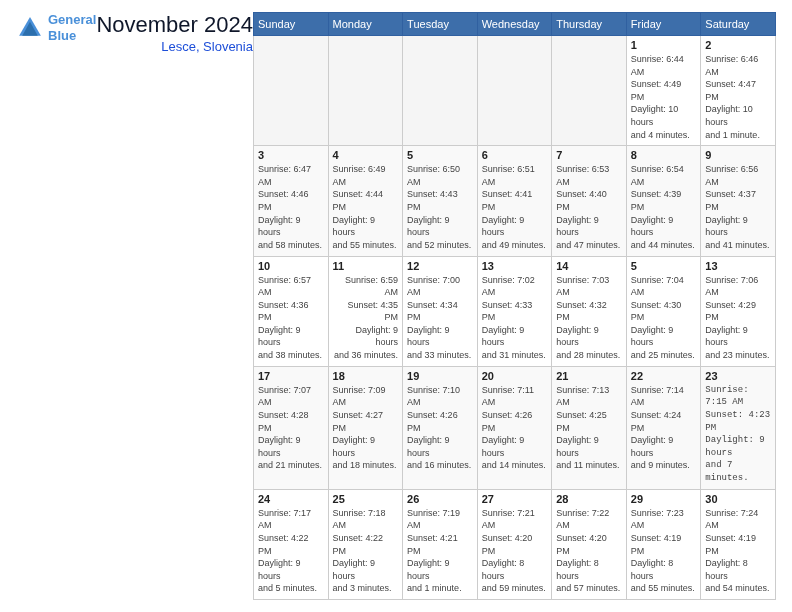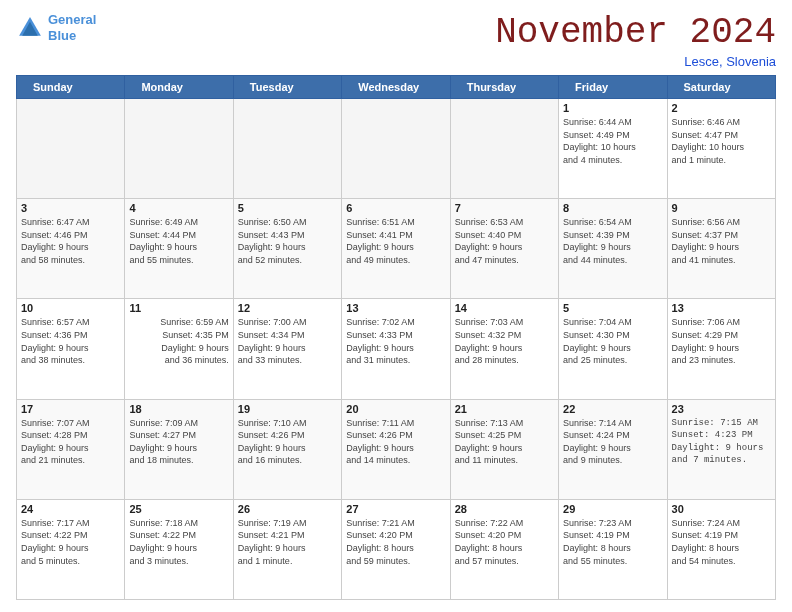--- a/index.html
+++ b/index.html
@@ -8,21 +8,21 @@
       background: #fff;
       width: 792px;
       height: 612px;
       overflow: hidden;
     }
     .page {
       width: 792px;
       height: 612px;
       padding: 12px 16px 12px 16px;
       display: flex;
-      flex-direction: column;
+      flex-direction: row;
       border-radius: 21px;
     }
     .header {
       display: flex;
       justify-content: space-between;
       align-items: flex-start;
       margin-bottom: 6px;
     }
     .logo {
       display: flex;
@@ -39,43 +39,42 @@
       color: #4a90d9;
     }
     .logo-icon {
       width: 28px;
       height: 28px;
     }
     .title-area {
       text-align: right;
     }
     .month-title {
-      font-size: 36px;
+      font-size: 22px;
       font-weight: normal;
-      color: #7f1d1d;
-      font-family: Liberation Mono, monospace;
+      color: #0f172a;
     }
     .location {
       font-size: 13px;
       color: #1d4ed8;
       margin-top: 1px;
     }
     .calendar {
       flex: 1;
       border: 1px solid #ccc;
       border-collapse: collapse;
       width: 100%;
       table-layout: fixed;
     }
     .calendar th {
       background: #3d6eaa;
       color: #fff;
       font-size: 11px;
-      font-weight: bold;
-      padding: 5px 16px;
+      font-weight: normal;
+      padding: 5px 4px;
       text-align: left;
       border: 1px solid #3060a0;
     }
     .calendar td {
       vertical-align: top;
       border: 1px solid #ccc;
       padding: 3px 4px;
       font-size: 9.5px;
       color: #333;
       background: #fff;

